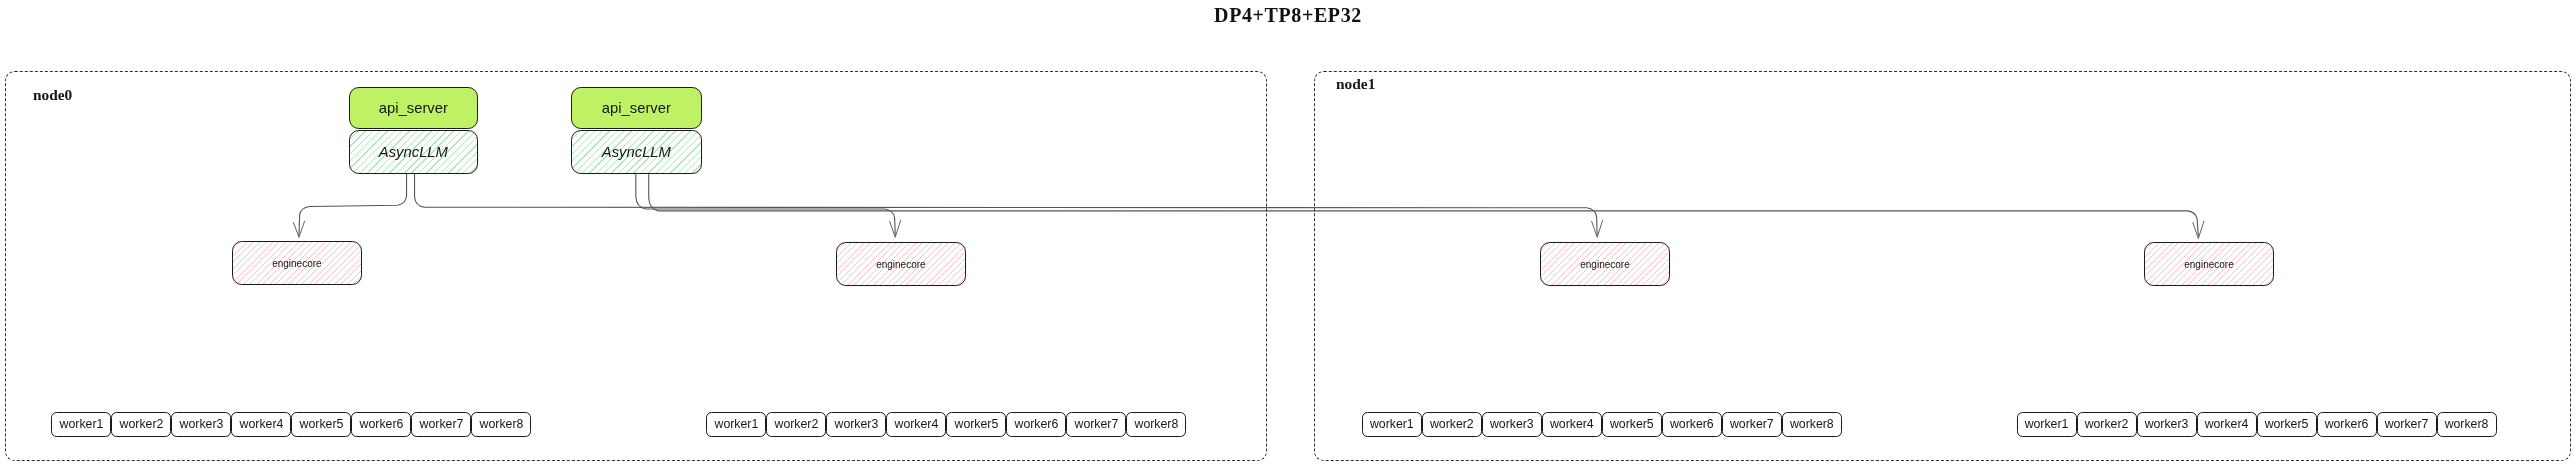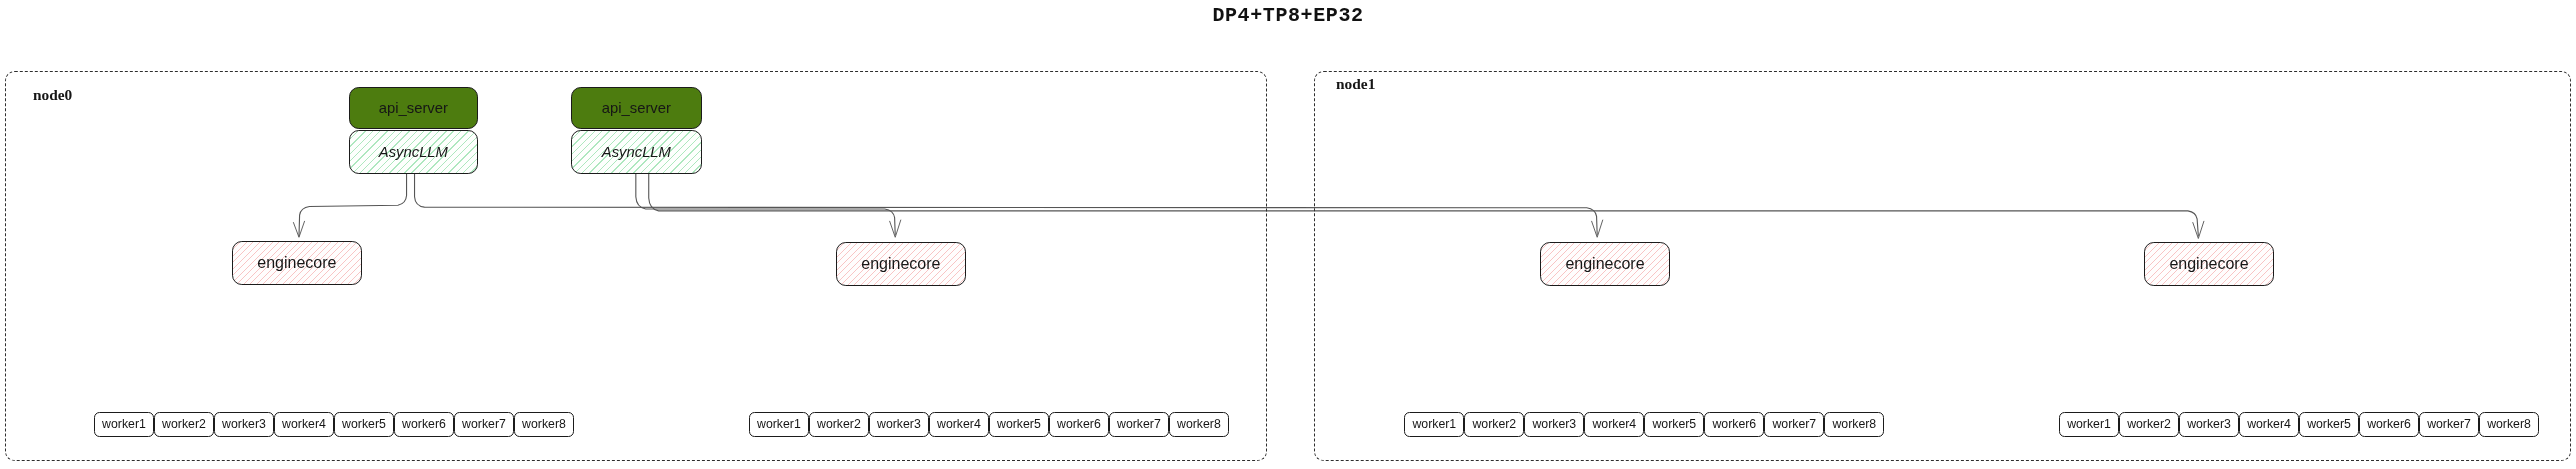--- a/index.html
+++ b/index.html
@@ -7,65 +7,65 @@
     position:relative;
     width:2576px;height:469px;
     background:#ffffff;
     font-family:"Liberation Sans", sans-serif;
     color:#1b1b1b;
     overflow:hidden;
   }
   .title{
     position:absolute;left:0;top:3.7px;width:100%;
     text-align:center;
-    font-family:Liberation Mono, monospace;
+    font-family:Liberation Serif, serif;
     font-size:20px;font-weight:bold;color:#111;
     letter-spacing:0.6px;
   }
   .connectors{position:absolute;left:0;top:0;pointer-events:none;}
   .node{
     position:absolute;
     border:1.2px dashed #2e2e2e;
     border-radius:9.8px;
     background:transparent;
   }
   .node-label{
     position:absolute;
     font-family:Liberation Serif, serif;
     font-size:15.4px;font-weight:600;color:#161616;
   }
   .box{
     position:absolute;
     border:1.5px solid #1b1b1b;
     border-radius:9.8px;
-    background:#4d7c0f;
+    background:#bef264;
     display:flex;align-items:center;justify-content:center;
     font-size:14.8px;color:#161616;
     box-sizing:border-box;
   }
   .box.async{
     background:
       repeating-linear-gradient(135deg,
         rgba(109,212,140,0.55) 0px, rgba(109,212,140,0.55) 1px,
         transparent 1px, transparent 5.2px),
       #fdfffd;
     font-style: italic;
   }
   .box.engine{
-    font-size:16px;
+    font-size:10px;
     background:
       repeating-linear-gradient(135deg,
         rgba(240,128,128,0.45) 0px, rgba(240,128,128,0.45) 0.9px,
         transparent 0.9px, transparent 4.6px),
       #fffdfd;
   }
   .worker-row{
     position:absolute;
     width:565px;height:24.6px;
-    display:flex;justify-content:flex-end;
+    display:flex;justify-content:center;
   }
   .worker{
     width:60px;height:24.6px;
     border:1.2px solid #1b1b1b;
     border-radius:5.5px;
     background:#ffffff;
     display:flex;align-items:center;justify-content:center;
     font-size:12.3px;color:#161616;
     box-sizing:border-box;
   }

